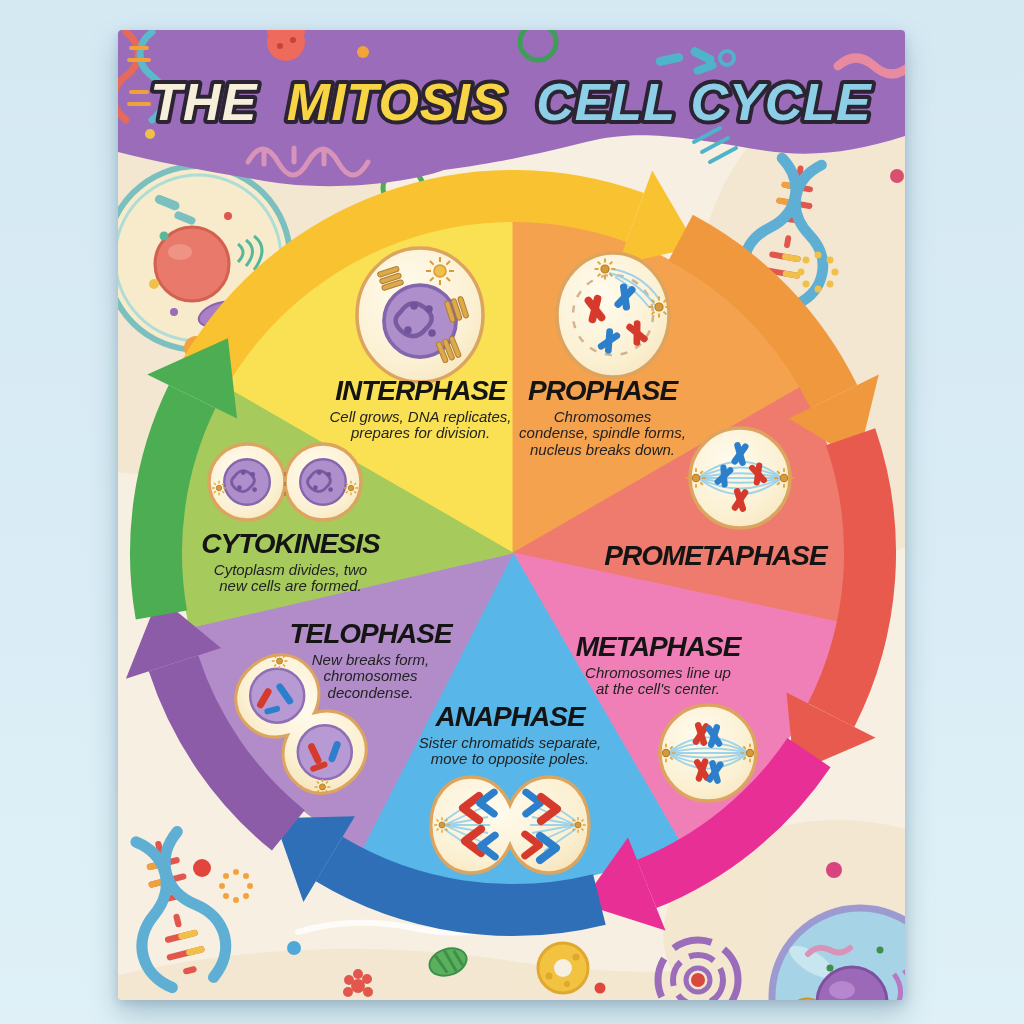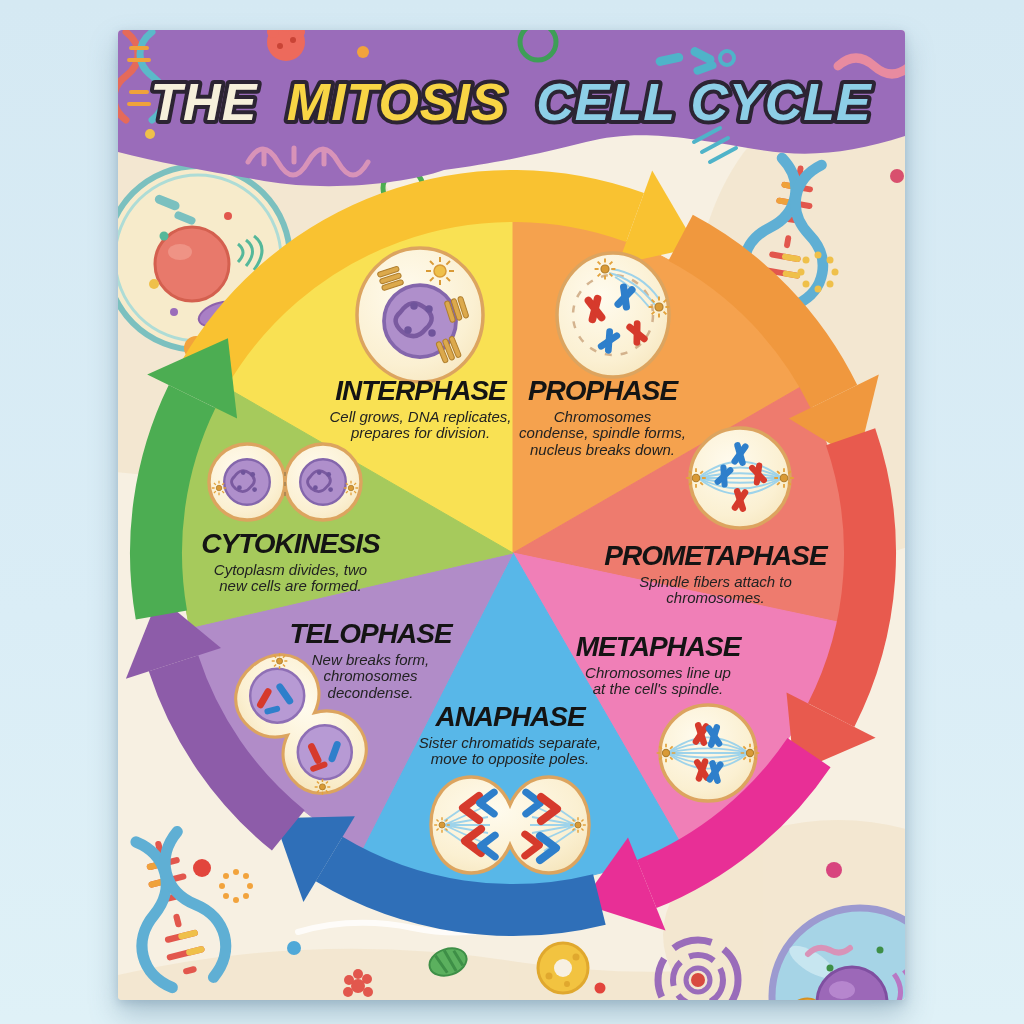--- a/index.html
+++ b/index.html
@@ -337,25 +337,24 @@
     <div class="phase-label" style="left:372px;top:347px;width:225px">
       <h3>PROPHASE</h3>
       <p style="width:168px">Chromosomes condense, spindle forms, nucleus breaks down.</p>
     </div>
     <div class="phase-label" style="left:190px;top:347px;width:225px">
       <h3>INTERPHASE</h3>
       <p style="width:200px">Cell grows, DNA replicates, prepares for division.</p>
     </div>
     <div class="phase-label" style="left:480px;top:512px;width:235px">
       <h3>PROMETAPHASE</h3>
-      <p style="width:180px">Spindle fibers attach to chromosomes.</p>
     </div>
     <div class="phase-label" style="left:425px;top:603px;width:230px">
       <h3>METAPHASE</h3>
-      <p style="width:152px">Chromosomes line up at the cell's spindle.</p>
+      <p style="width:152px">Chromosomes line up at the cell's center.</p>
     </div>
     <div class="phase-label" style="left:277px;top:673px;width:230px">
       <h3>ANAPHASE</h3>
       <p style="width:200px">Sister chromatids separate, move to opposite poles.</p>
     </div>
     <div class="phase-label" style="left:140px;top:590px;width:225px">
       <h3>TELOPHASE</h3>
       <p style="width:128px">New breaks form, chromosomes decondense.</p>
     </div>
     <div class="phase-label" style="left:60px;top:500px;width:225px">

